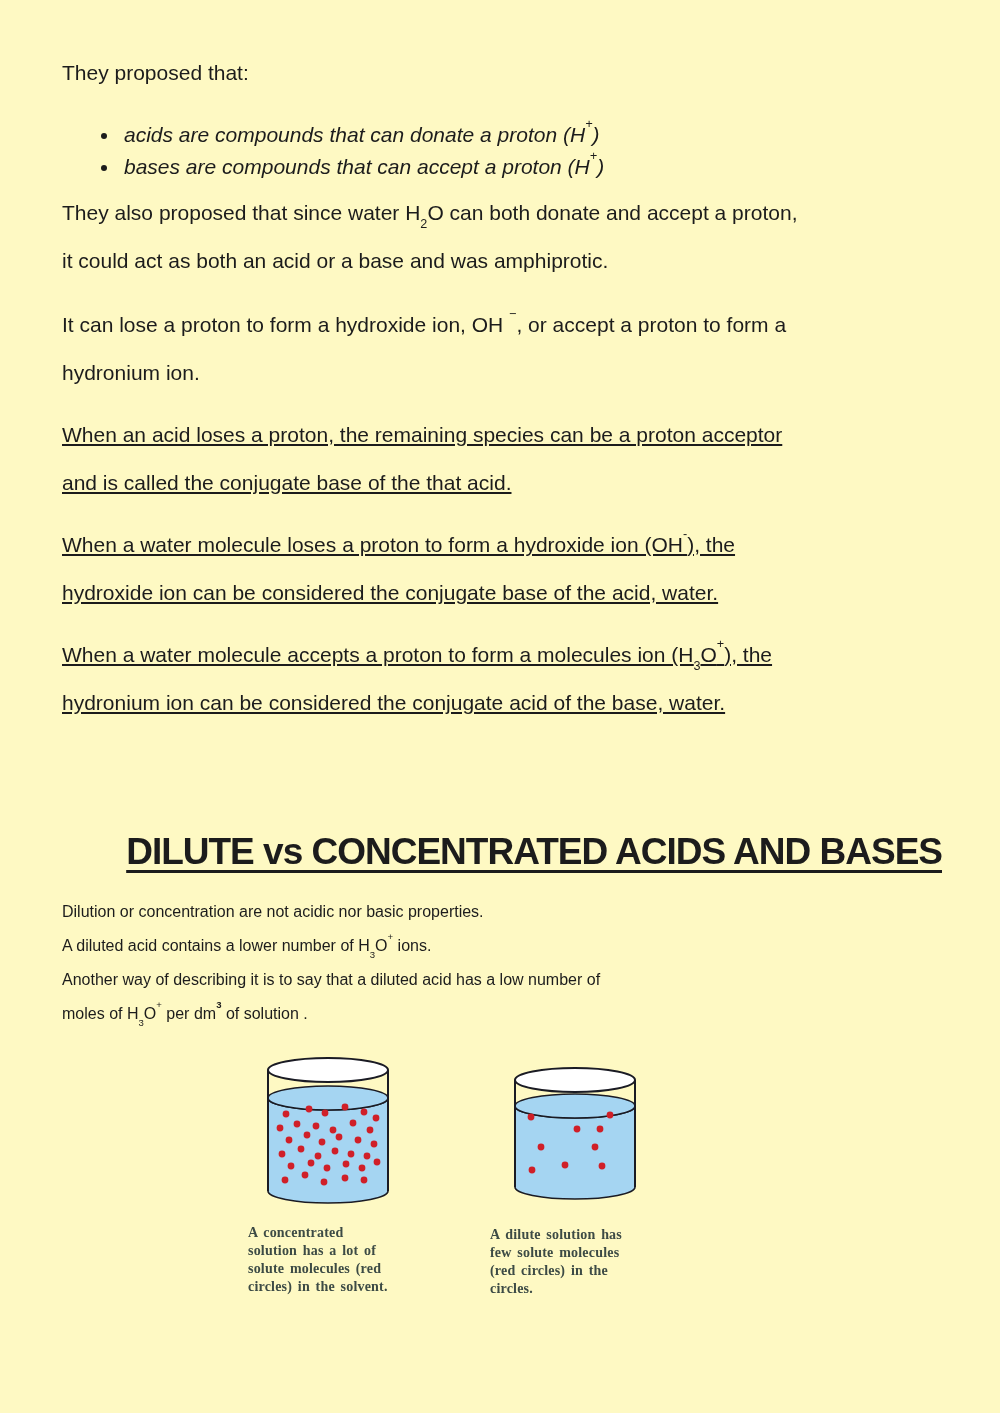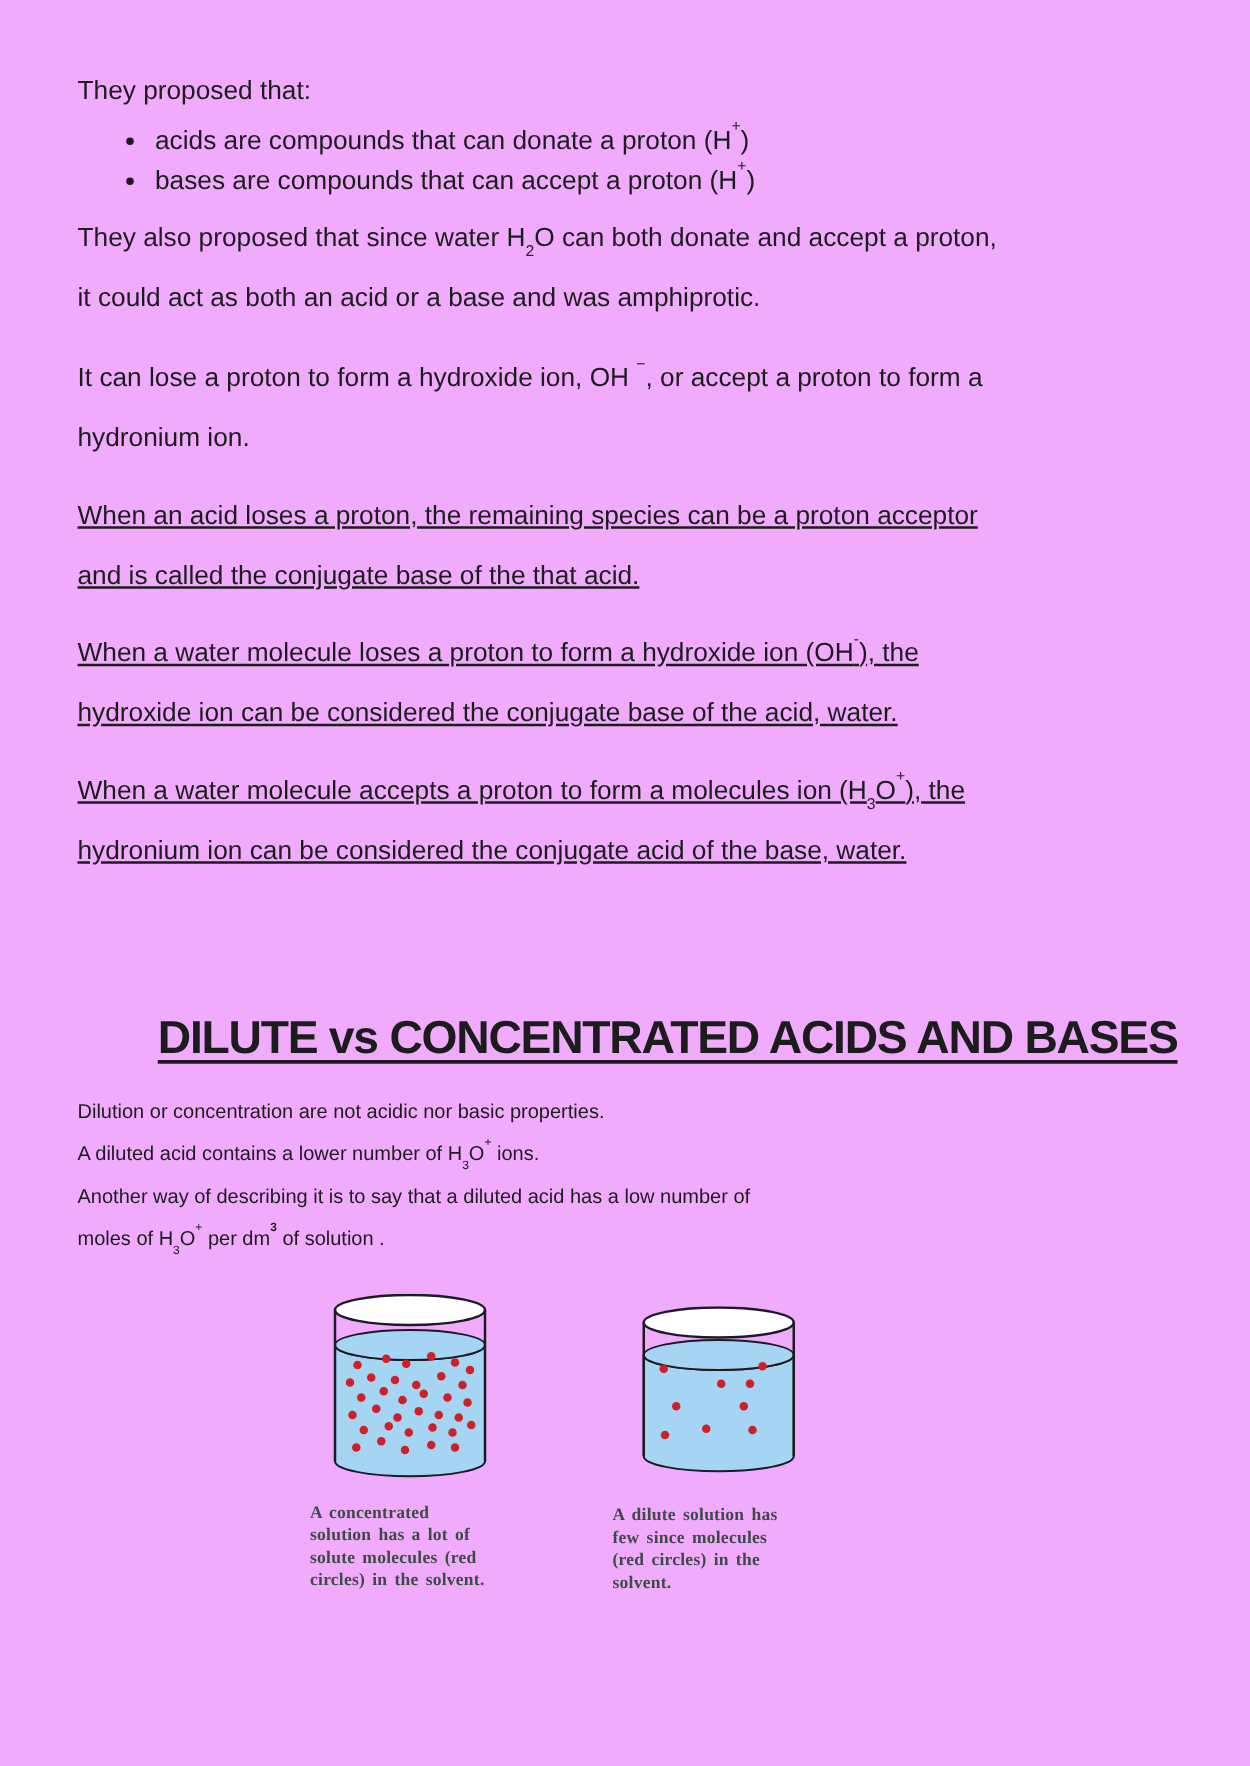--- a/index.html
+++ b/index.html
@@ -13,31 +13,32 @@
   html,body{background:#ffffff;}
   body{
     width:1000px;height:1413px;
     font-family:"Liberation Sans","DejaVu Sans",sans-serif;
     color:var(--text);
   }
   .page{
     width:1000px;height:1413px;
     padding:49px 58px 0 62px;
     overflow:hidden;
-    background:#f0abfc;
+    background:#fef9c3;
   }
   .para{
     font-size:21px;
     line-height:48px;
   }
   .p-intro{margin-top:0;}
   ul.bullets{
-    margin-top:0;
+    margin-top:22px;
     padding-left:58px;
     list-style:disc outside;
+    font-style:italic;
   }
   ul.bullets li{
     font-size:21px;
     line-height:32px;
     padding-left:4px;
   }
   .p-amphiprotic{margin-top:6px;}
   .p-lose{margin-top:16px;}
   .p-std{margin-top:14px;text-decoration:underline;}
   sup{font-size:60%;line-height:0;position:relative;top:-0.5em;}
@@ -186,20 +187,20 @@
             <circle cx="52" cy="98" r="3.4" class="dot"></circle>
             <circle cx="89" cy="99" r="3.4" class="dot"></circle>
             <circle cx="19" cy="103" r="3.4" class="dot"></circle>
           </g>
         <ellipse class="glass" cx="62" cy="13" rx="60" ry="12"></ellipse>
         <line class="wall" x1="2" y1="13" x2="2" y2="120"></line>
         <line class="wall" x1="122" y1="13" x2="122" y2="120"></line>
       </svg>
       <div class="caption caption-right">
           <div>A dilute solution has</div>
-          <div>few since molecules</div>
+          <div>few solute molecules</div>
           <div>(red circles) in the</div>
-          <div>solvent.</div>
+          <div>circles.</div>
         </div>
     </div>
 
   </div>
 </div>
 
 </body></html>

